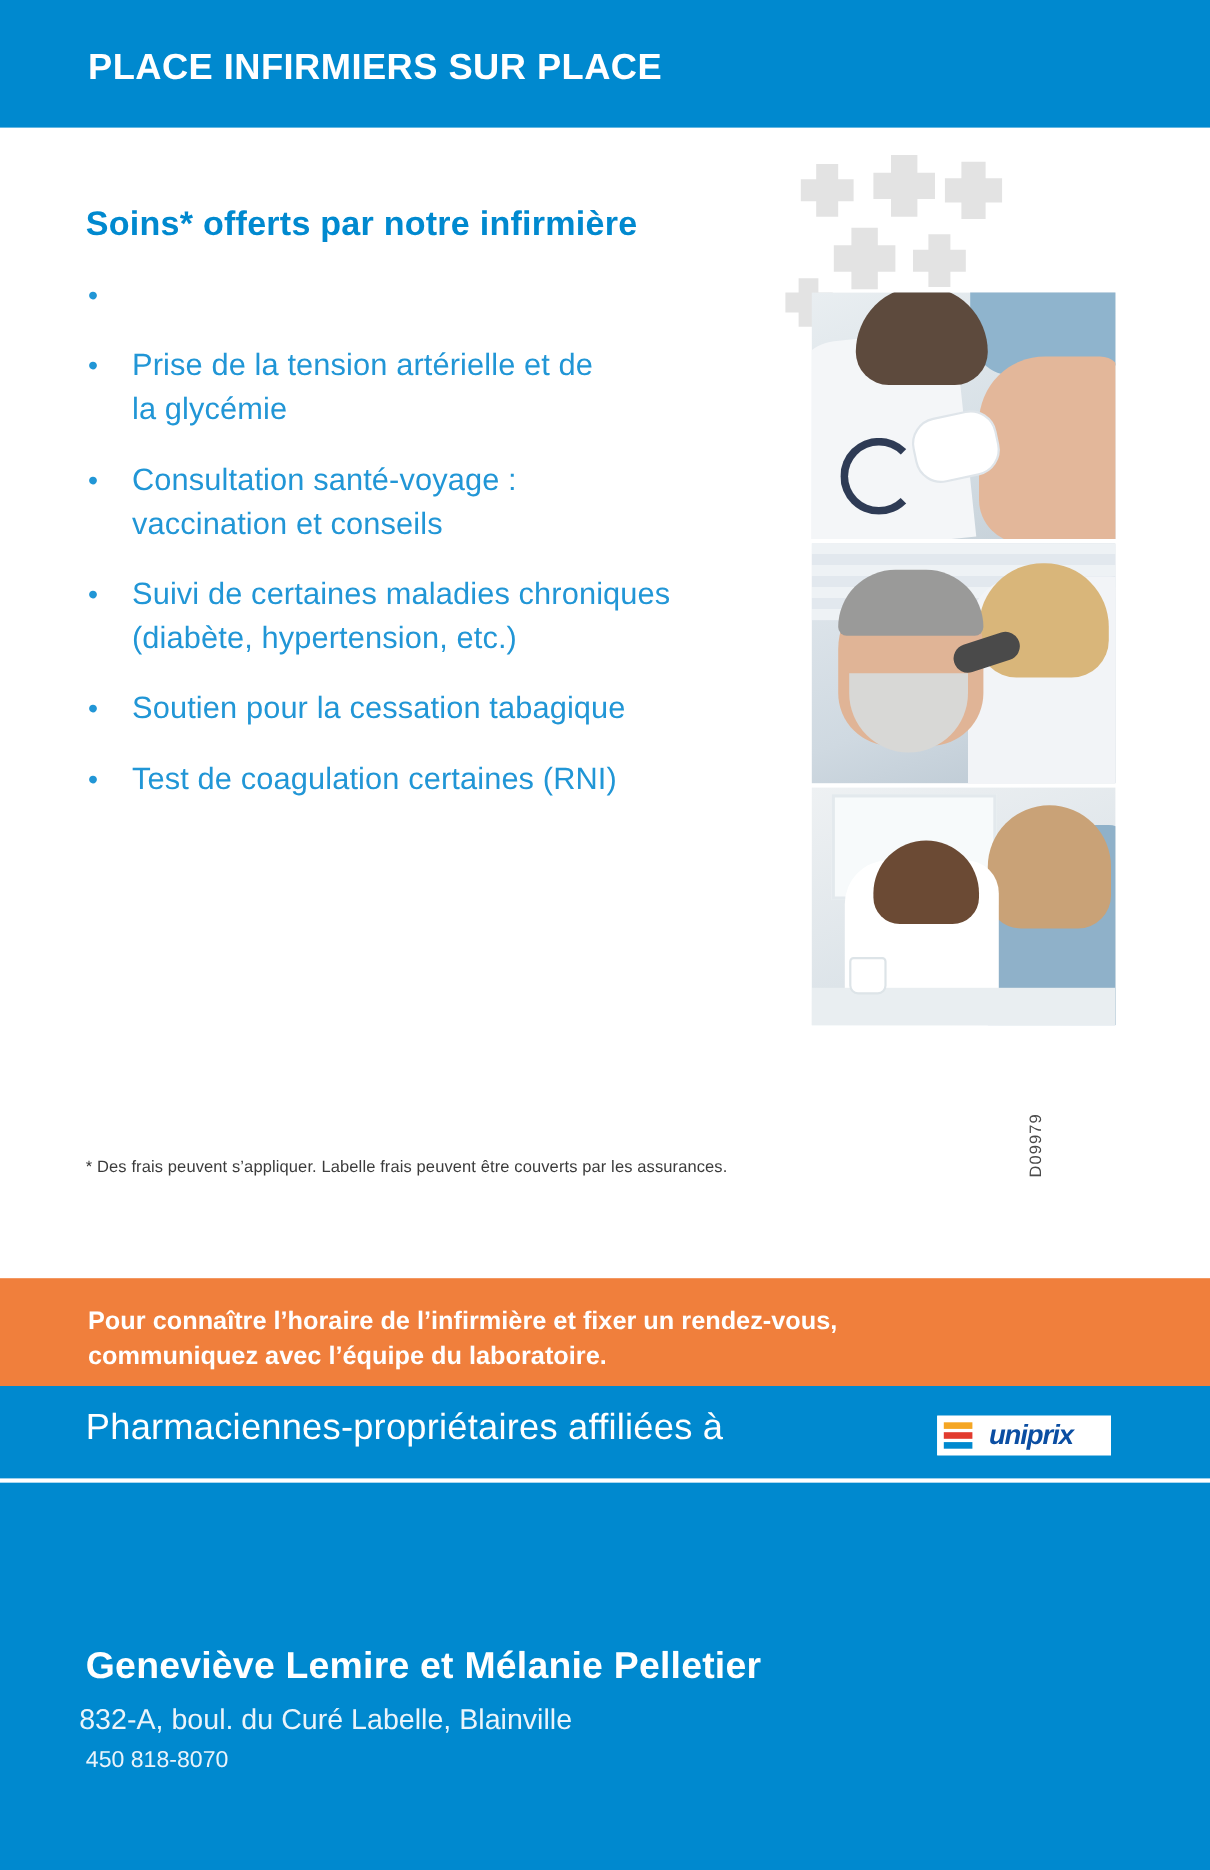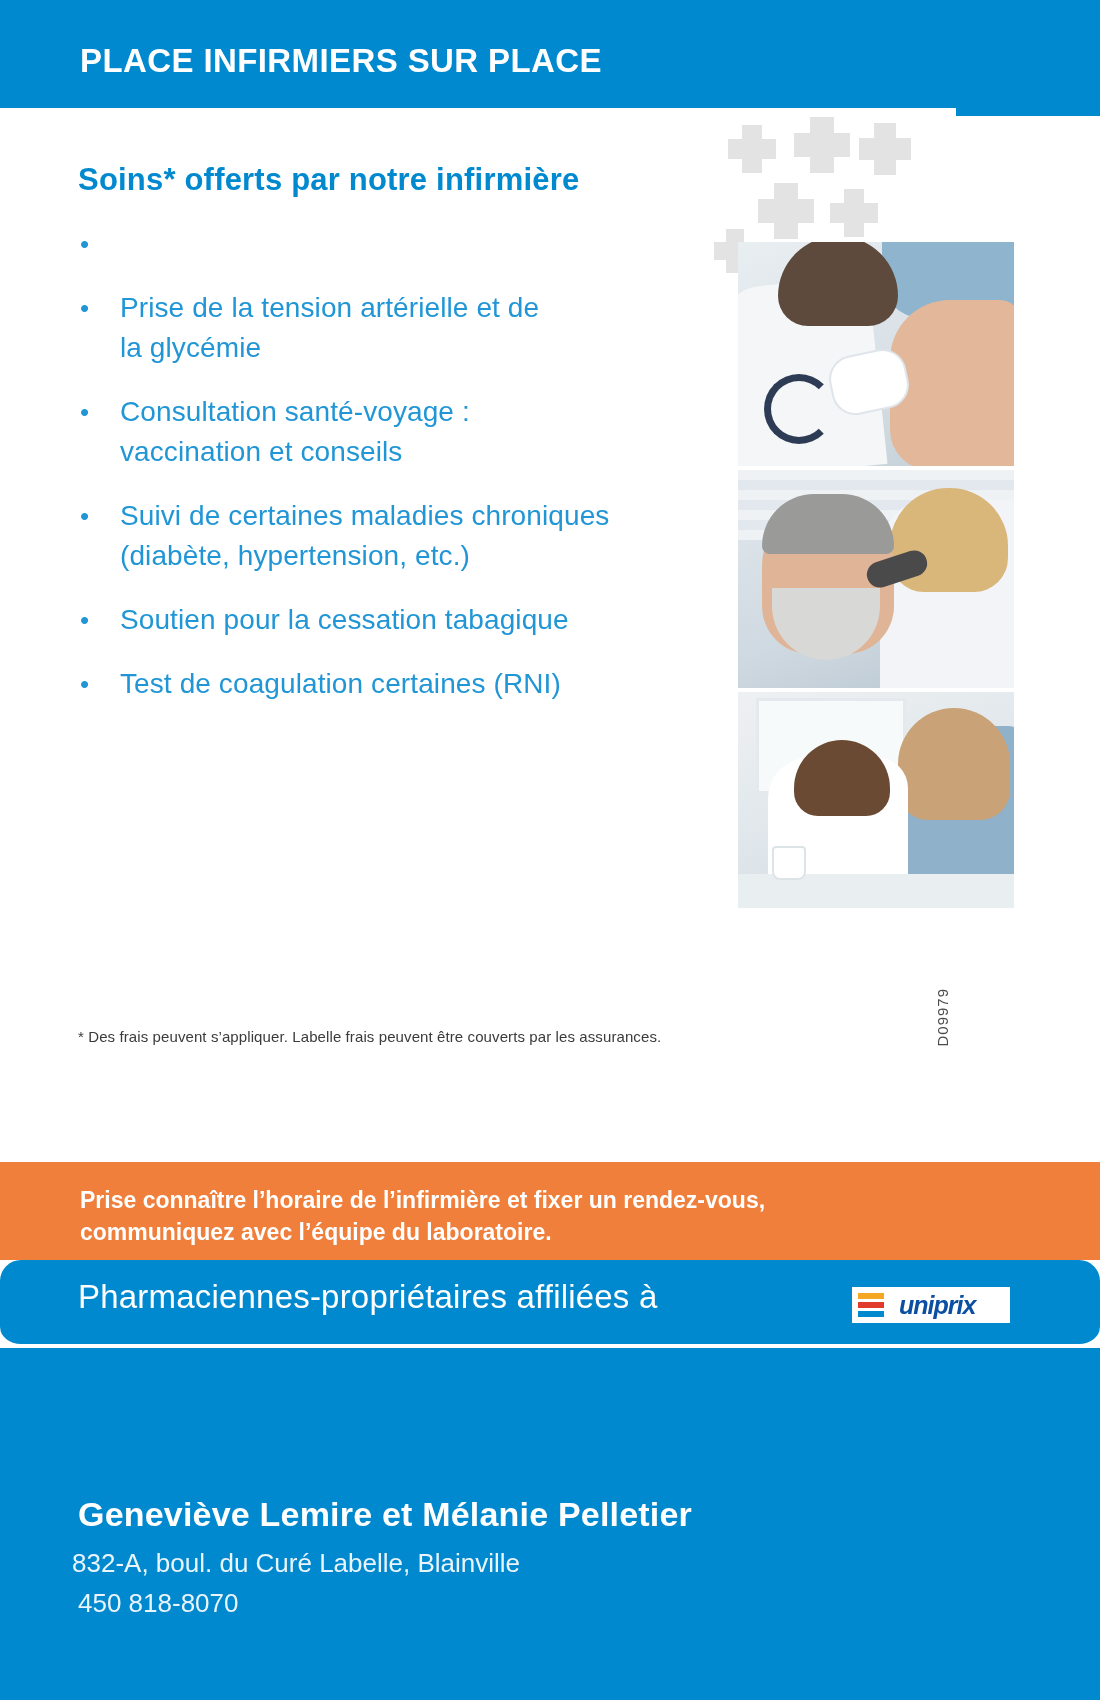--- a/index.html
+++ b/index.html
@@ -32,21 +32,21 @@
     font-size: 33px;
     font-weight: bold;
     letter-spacing: 0.4px;
     color: #ffffff;
     font-family: "Liberation Sans", sans-serif;
   }
 
   
   .body-area {
     position: absolute;
-    left: 0; top: 108px;
+    left: 0; top: 132px;
     width: 956px;
     height: 1046px;
     background: #ffffff;
   }
 
   
   .crosses {
     position: absolute;
     right: 22px;
     top: 9px;
@@ -181,21 +181,20 @@
 
   
   .affil-band {
     position: absolute;
     left: 0;
     top: 1260px;
     width: 1100px;
     height: 88px;
     background: #0089cf;
     border-bottom: 4px solid #ffffff;
-    border-radius: 21px;
   }
   .affil-text {
     position: absolute;
     left: 78px;
     top: 18px;
     font-size: 33px;
     color: #ffffff;
     letter-spacing: 0.2px;
   }
   .uniprix-logo {
@@ -255,21 +254,21 @@
     position: absolute;
     left: 72px;
     top: 200px;
     font-size: 26px;
     color: #eaf4fb;
   }
   .phone {
     position: absolute;
     left: 78px;
     top: 240px;
-    font-size: 26px;
+    font-size: 21px;
     color: #eaf4fb;
   }
 </style>
 </head>
 <body>
 
 <div class="poster">
 
   <div class="header">
     <div class="header-title">PLACE INFIRMIERS SUR PLACE</div>
@@ -346,21 +345,21 @@
         <span class="ph-shape desk"></span>
         <span class="ph-shape cup"></span>
       </div>
     </div>
 
     <div class="footnote">* Des frais peuvent s’appliquer. Labelle frais peuvent être couverts par les assurances.</div>
     <div class="code-vertical">D09979</div>
   </div>
 
   <div class="orange-band">
-    <div class="orange-text">Prise connaître l’horaire de l’infirmière et fixer un rendez-vous,
+    <div class="orange-text">Pour connaître l’horaire de l’infirmière et fixer un rendez-vous,
 communiquez avec l’équipe du laboratoire.</div>
   </div>
 
   <div class="affil-band">
     <div class="affil-text">Pharmaciennes-propriétaires affiliées à</div>
     <div class="uniprix-logo">
       <span class="uniprix-bars">
         <i class="b1"></i>
           <i class="b2"></i>
           <i class="b3"></i>

